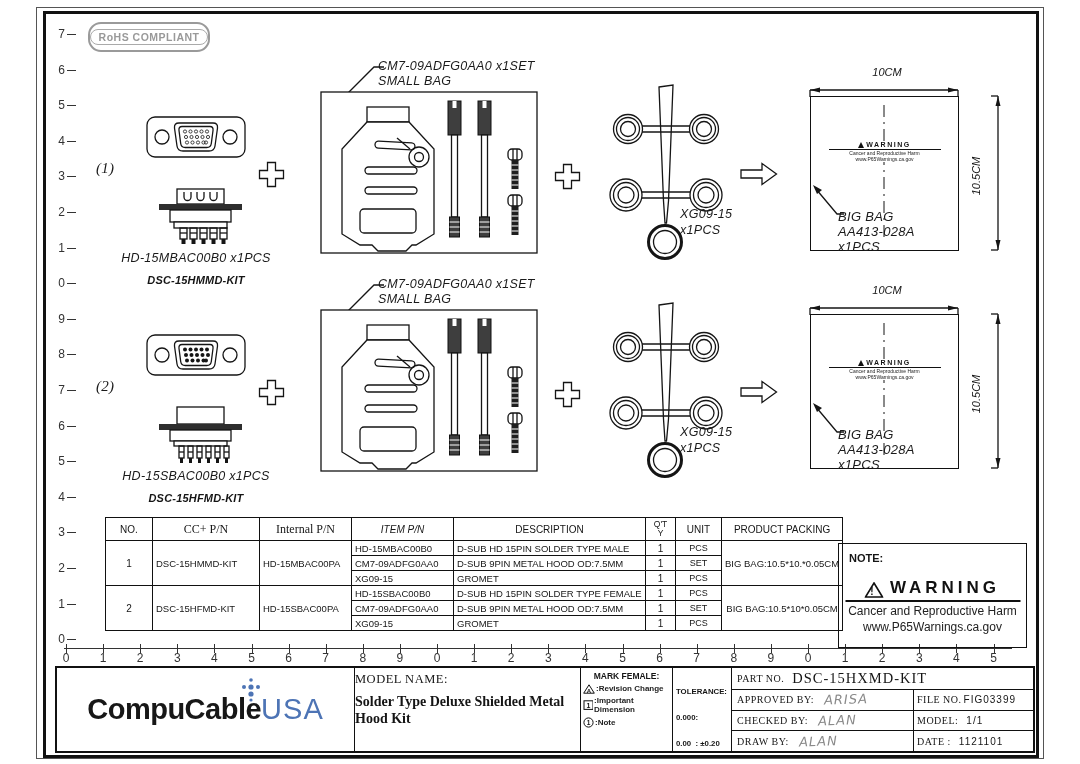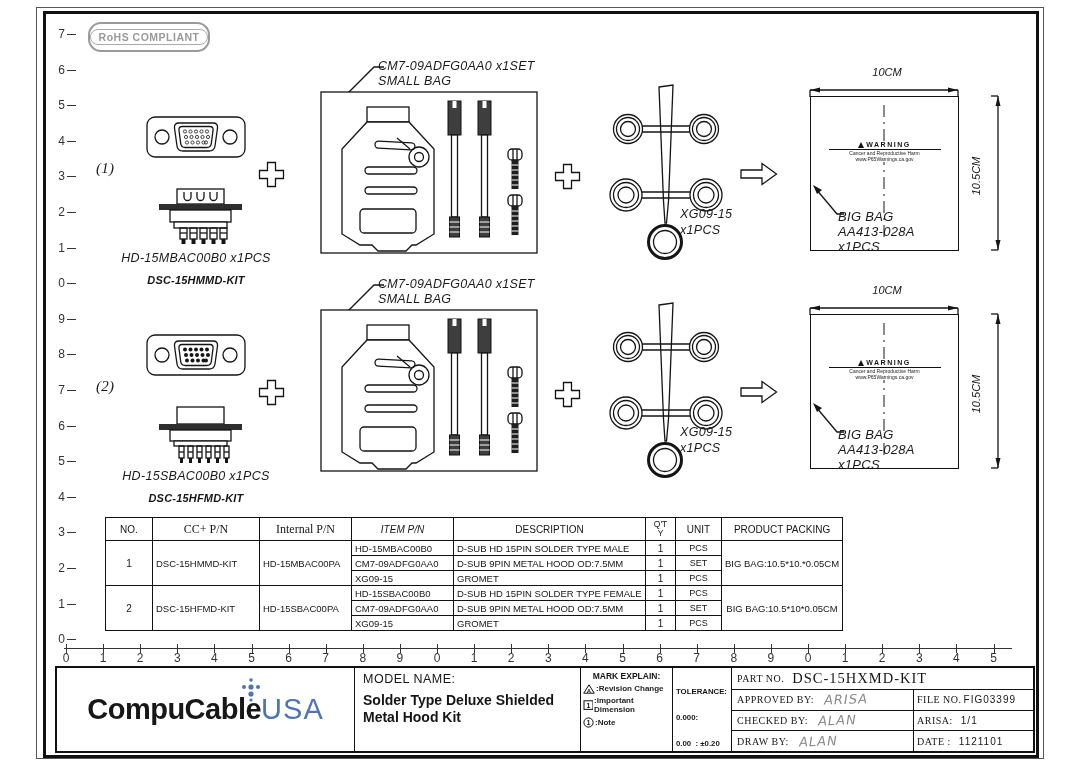--- a/index.html
+++ b/index.html
@@ -53,21 +53,21 @@
   .warnblk .wt{display:flex;align-items:flex-end;justify-content:center;gap:6px;font-size:17px;font-weight:bold;
                letter-spacing:4px;border-bottom:2px solid #111;padding:0 4px 2px 4px;color:#111;}
   .warnblk .wl{font-size:12px;color:#222;margin-top:2px;}
   
   #tblock{position:absolute;left:55px;top:666px;width:976px;height:83px;border:2px solid #111;}
   .tb-cell{position:absolute;top:0;height:100%;border-left:1.5px solid #111;box-sizing:border-box;}
   #logo-cell{left:0;width:297px;border-left:none;display:flex;align-items:center;justify-content:center;}
   .logo-wrap{position:relative;white-space:nowrap;}
   .logo-black{font-size:29px;font-weight:600;color:#171717;letter-spacing:-.5px;}
   .logo-blue{font-size:29px;font-weight:400;color:#4d74b5;letter-spacing:1px;}
-  #model-cell{left:297px;width:226px;font-family:Liberation Sans, sans-serif;padding:4px 8px;}
+  #model-cell{left:297px;width:226px;font-family:Liberation Serif, serif;padding:4px 0;}
   #model-cell .mn{font-size:12.5px;letter-spacing:.5px;}
   #model-cell .mv{font-size:14px;font-weight:600;margin-top:6px;line-height:17px;}
   #mark-cell{left:523px;width:92px;font-size:8px;padding:3px 2px;}
   #mark-cell .mt{text-align:center;font-weight:bold;font-size:8.5px;}
   .mk-row{display:flex;align-items:center;gap:1px;margin-top:2.5px;font-weight:bold;color:#222;}
   #tol-cell{left:615px;width:59px;font-size:7.8px;font-weight:bold;}
   #tol-cell .tl{padding:2px 2px 0 3px;line-height:8.8px;white-space:pre;}
   #right-cell{left:674px;width:302px;border-left:1.5px solid #111;}
   .r-row{position:absolute;left:0;width:100%;height:20.75px;border-top:1.2px solid #111;box-sizing:border-box;
          font-family:"Liberation Serif",serif;display:flex;align-items:center;}
@@ -635,20 +635,34 @@
     </tr>
     <tr style="height:15px">
       <td class="td-s">XG09-15</td>
       <td class="td-s">GROMET</td>
       <td class="td-c">1</td>
       <td class="td-c" style="font-size:9px">PCS</td>
     </tr>
   </tbody>
     </table>
 
+  <div id="notebox">
+    <div class="nt">NOTE:</div>
+    <div class="warnblk" style="position:absolute;left:50%;top:34px;transform:translateX(-50%);width:175px">
+      <div class="wt">
+        <svg width="19" height="16">
+          <polygon points="9.5,1 18,15 1,15" fill="none" stroke="#111" stroke-width="1.6"></polygon>
+          <text x="9.5" y="13" text-anchor="middle" font-size="10" font-weight="bold" fill="#111">!</text>
+        </svg>
+        <span>WARNING</span>
+      </div>
+      <div class="wl">Cancer and Reproductive Harm</div>
+      <div class="wl">www.P65Warnings.ca.gov</div>
+    </div>
+  </div>
 
   <div id="tblock">
     <div class="tb-cell" id="logo-cell">
       <div class="logo-wrap">
         <span class="logo-black">CompuCable</span><span class="logo-blue">USA</span>
         <svg width="22" height="26" style="position:absolute;right:62px;top:-16px">
           <g fill="#4d74b5">
             <circle cx="11" cy="3" r="1.8"></circle>
               <circle cx="11" cy="10" r="2.6"></circle>
             <circle cx="4" cy="10" r="2"></circle>
@@ -657,21 +671,21 @@
               <circle cx="11" cy="23" r="1.6"></circle>
           </g>
         </svg>
       </div>
     </div>
     <div class="tb-cell" id="model-cell">
       <div class="mn">MODEL  NAME:</div>
       <div class="mv">Solder Type Deluxe Shielded Metal Hood Kit</div>
     </div>
     <div class="tb-cell" id="mark-cell">
-      <div class="mt">MARK  EXPLAIN:</div>
+      <div class="mt">MARK  FEMALE:</div>
       <div class="mk-row">
         <svg width="12" height="10">
           <polygon points="6,0.8 11.3,9.2 0.7,9.2" fill="none" stroke="#111" stroke-width="1"></polygon>
           <text x="6" y="8.6" text-anchor="middle" font-size="6" fill="#111">A</text>
         </svg>
         <span>:Revision  Change</span>
       </div>
       <div class="mk-row">
         <svg width="11" height="10">
           <rect x="1" y="0.8" width="9" height="8.6" fill="none" stroke="#111" stroke-width="1"></rect>
@@ -714,21 +728,21 @@
       <div class="r-row" style="top:62.25px">
         <span class="r-lab">DRAW  BY:</span>
         <span class="hand">ALAN</span>
       </div>
       <div class="subdiv"></div>
       <div class="r-row" style="top:20.75px;left:181px;width:121px;border-left:none">
         <span class="r-lab" style="padding-left:4px">FILE  NO.</span>
         <span class="r-val" style="padding-left:2px">FIG03399</span>
       </div>
       <div class="r-row" style="top:41.5px;left:181px;width:121px;border-left:none">
-        <span class="r-lab" style="padding-left:4px">ARISA:</span>
+        <span class="r-lab" style="padding-left:4px">MODEL:</span>
         <span class="r-val">1/1</span>
       </div>
       <div class="r-row" style="top:62.25px;left:181px;width:121px;border-left:none">
         <span class="r-lab" style="padding-left:4px">DATE  :</span>
         <span class="r-val">1121101</span>
       </div>
     </div>
   </div>
 </div>
 

